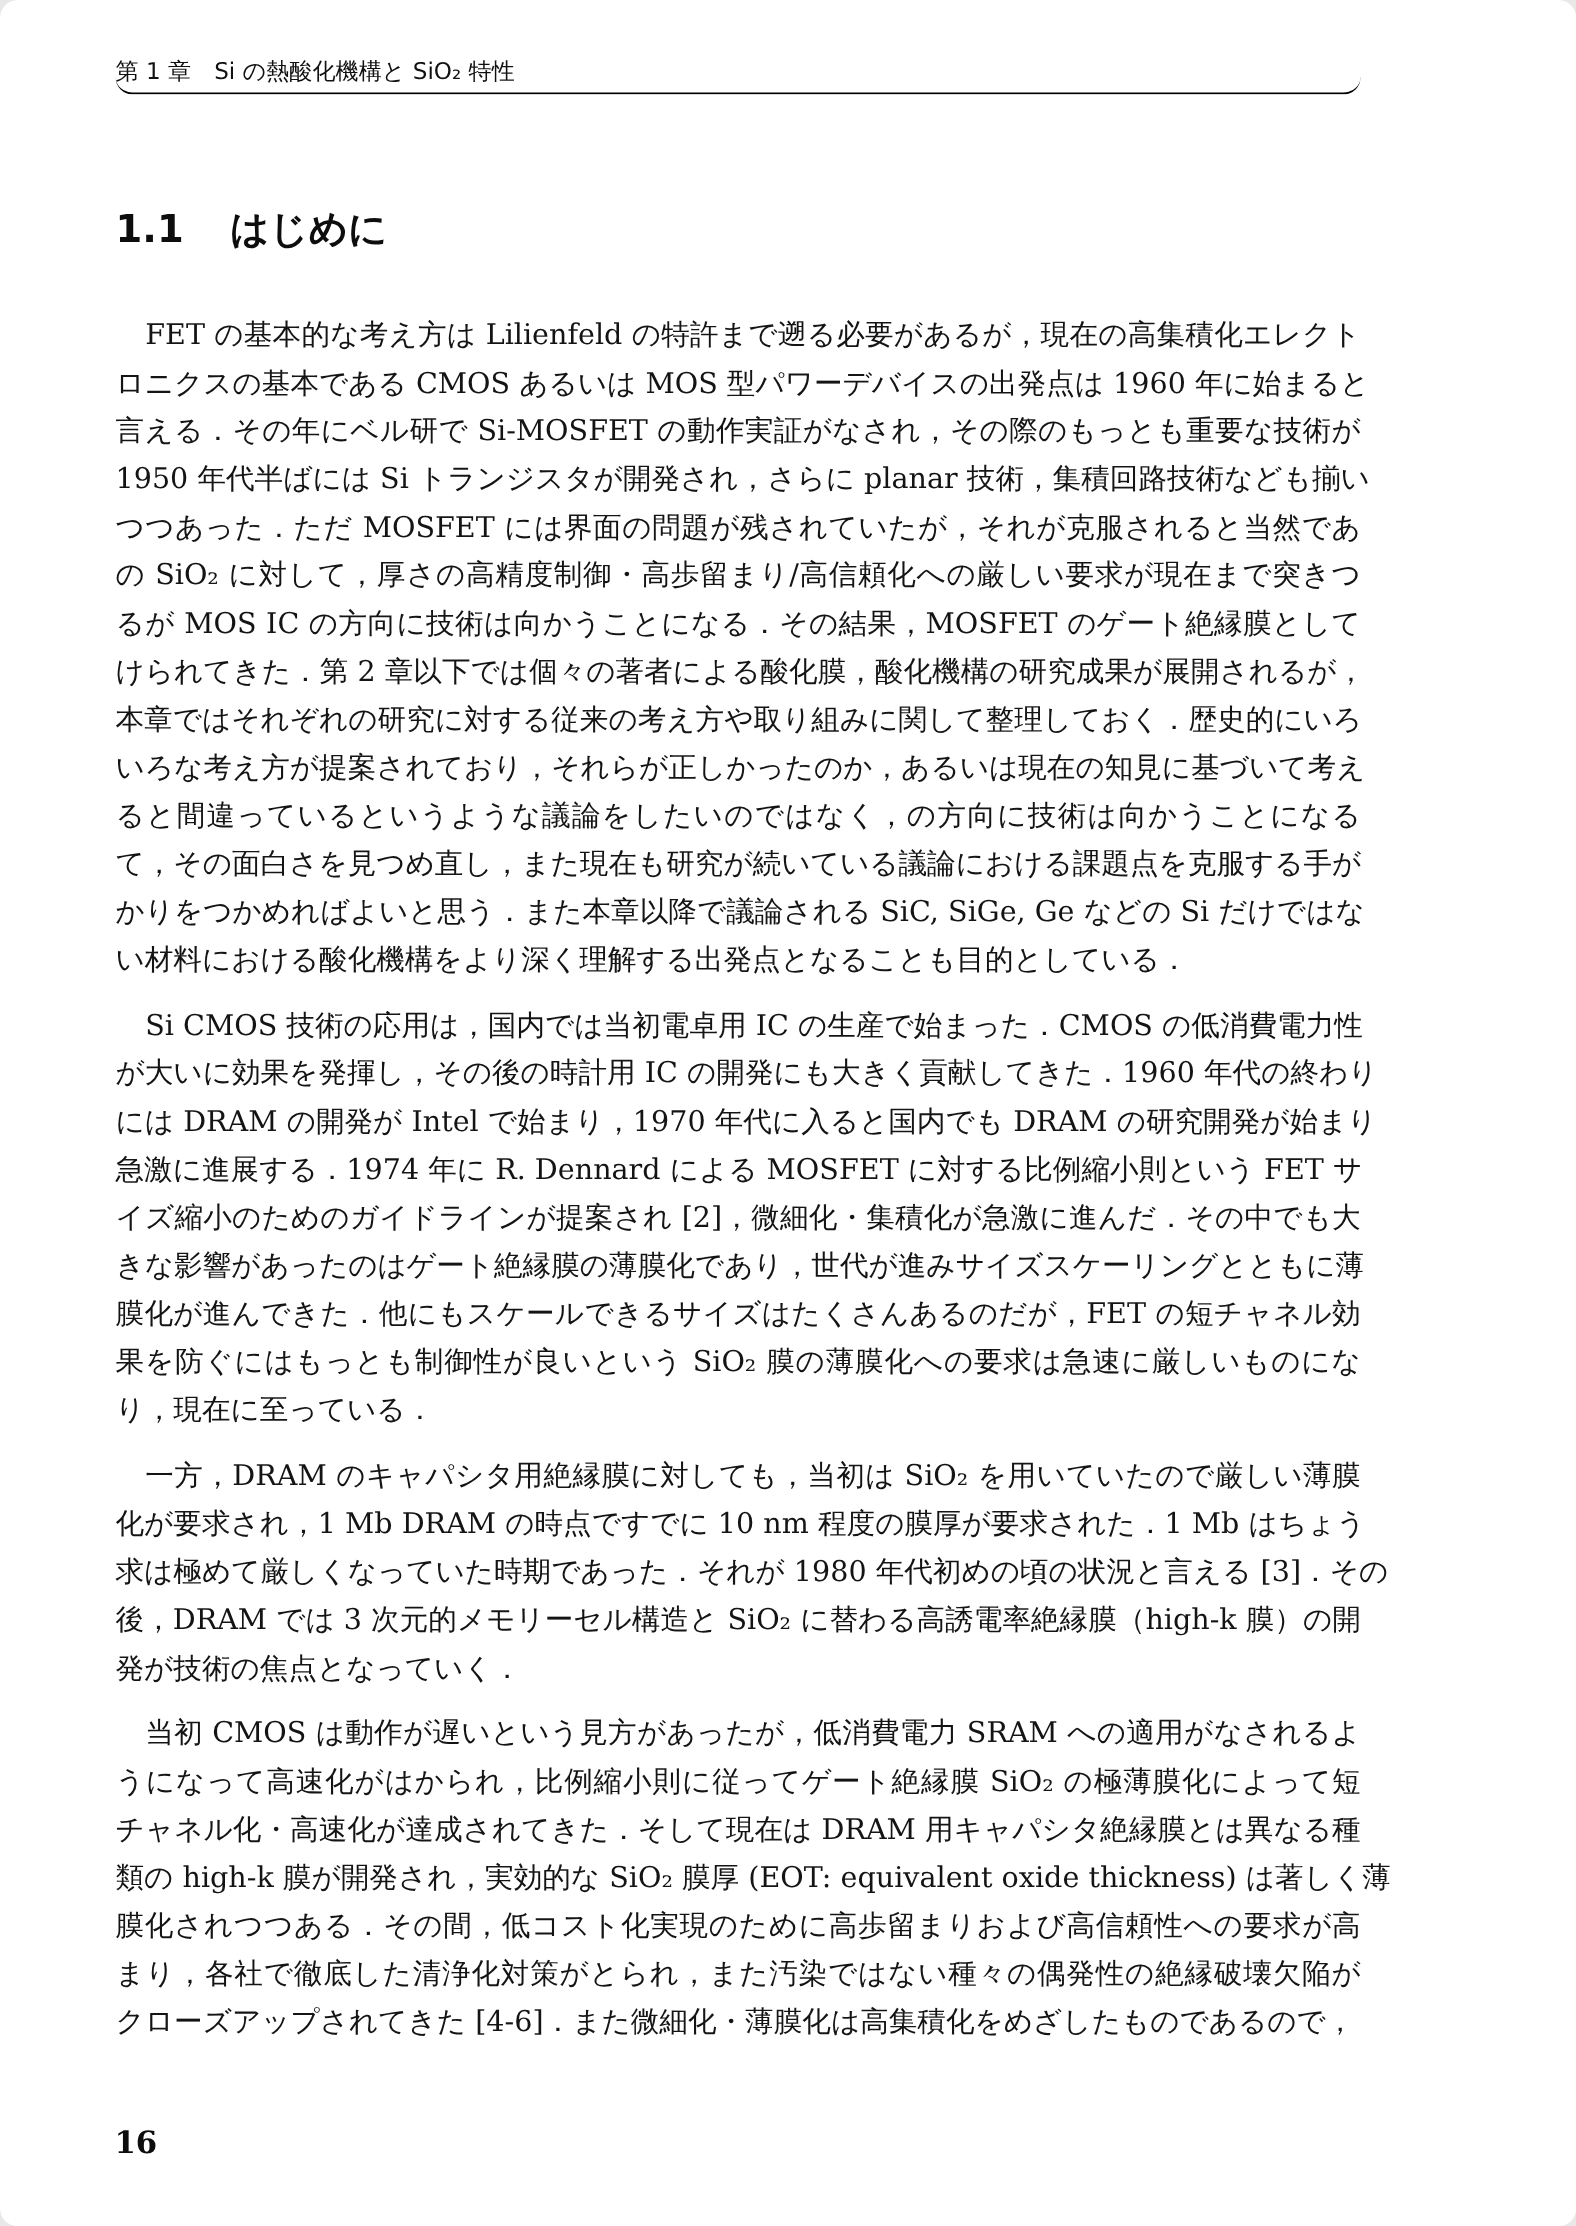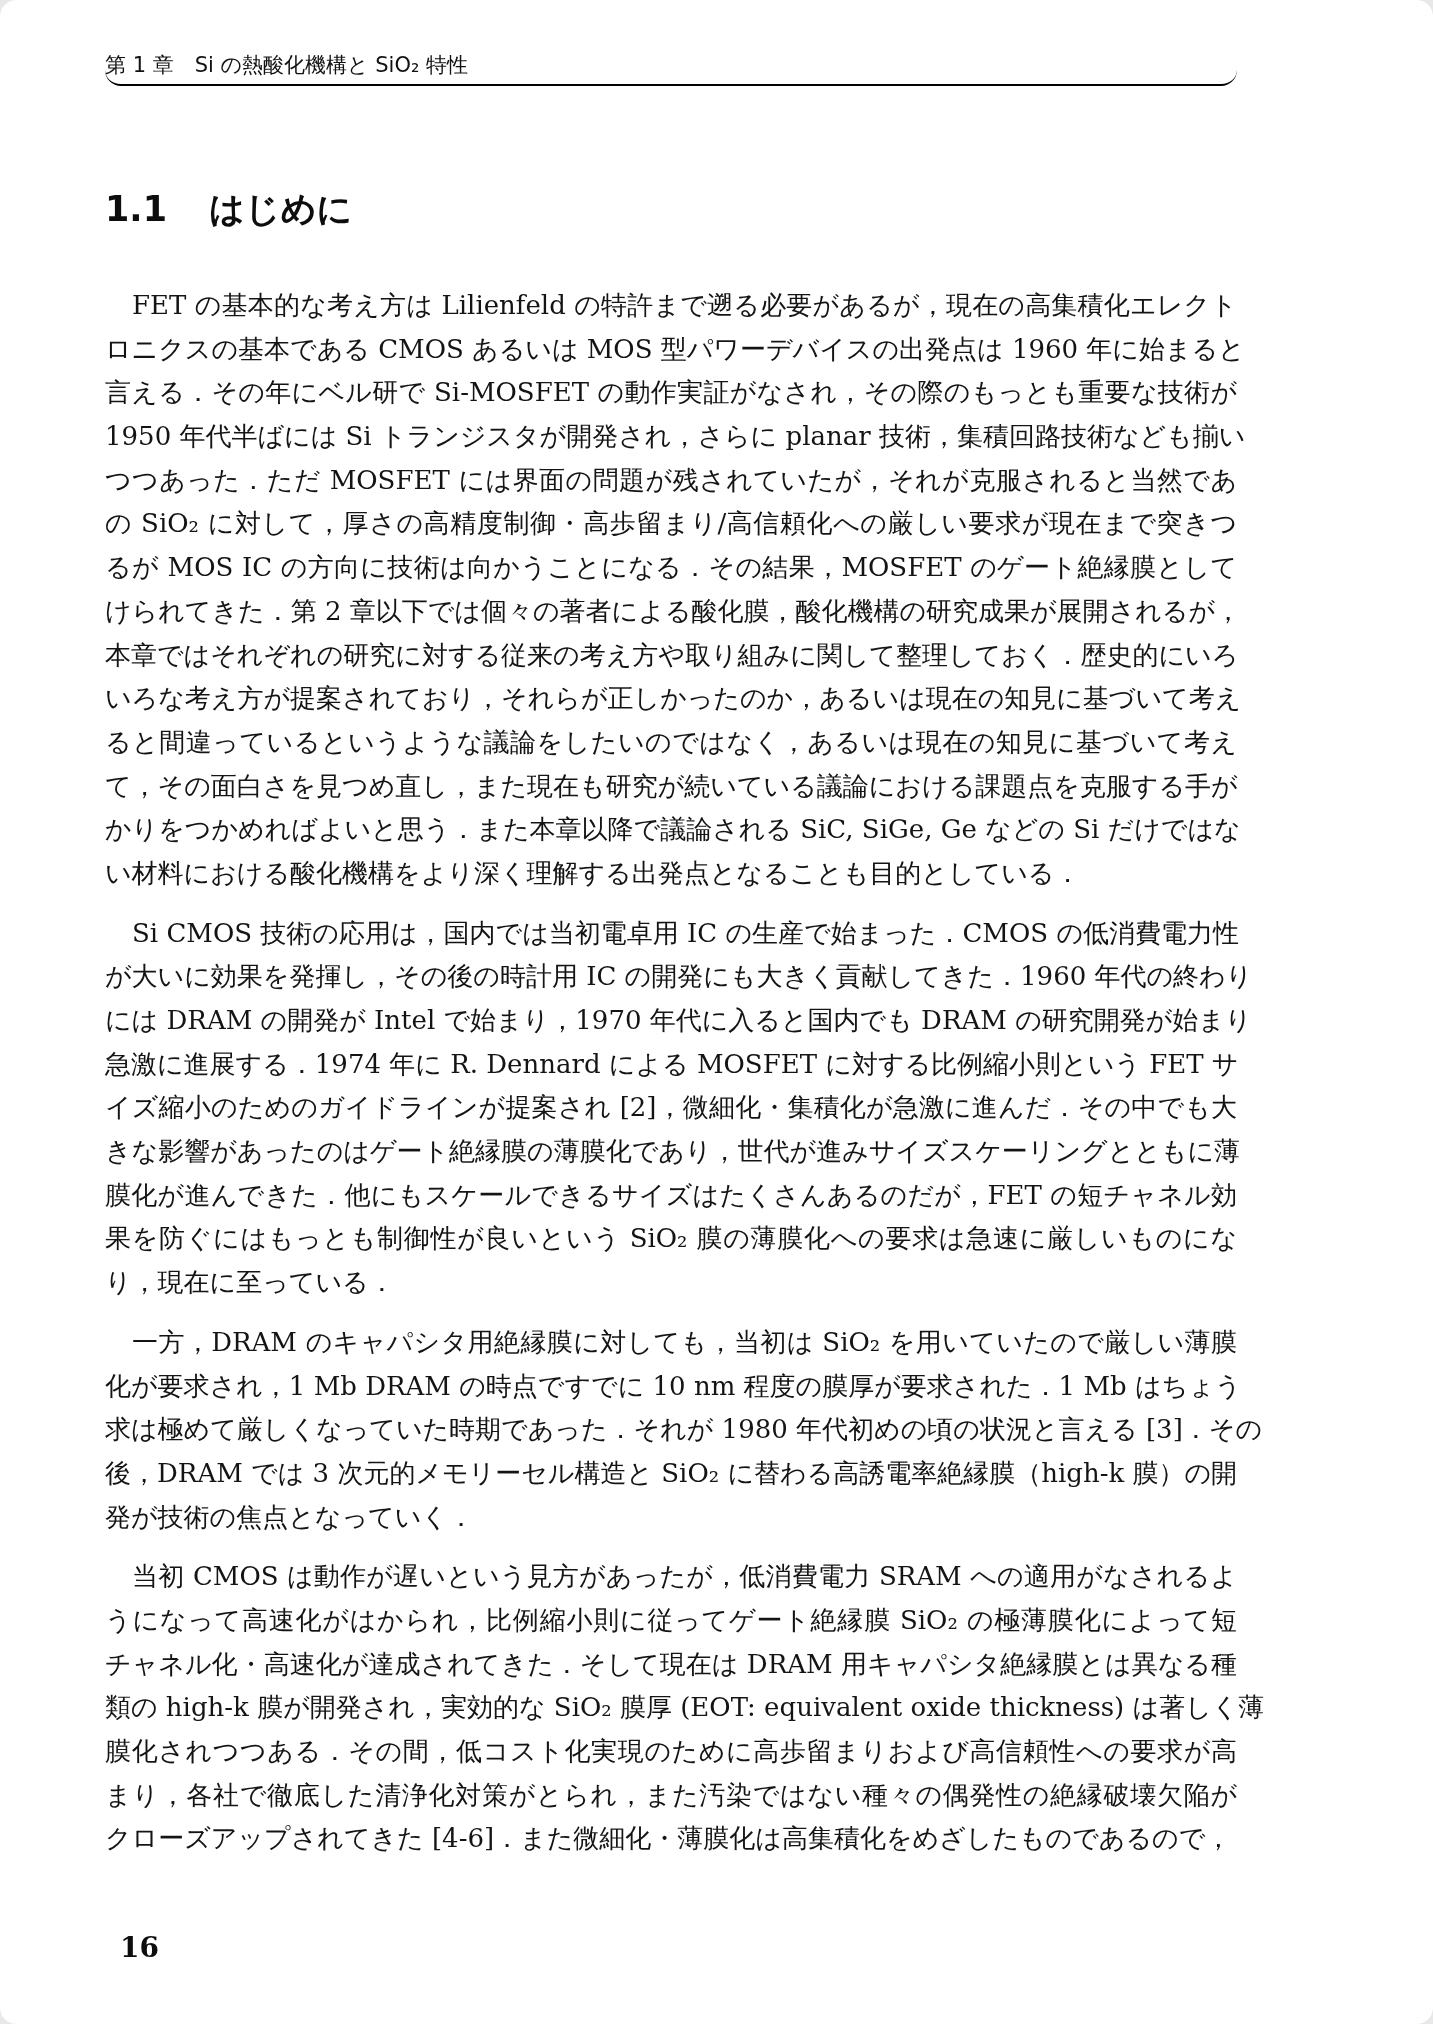--- a/index.html
+++ b/index.html
@@ -56,21 +56,20 @@
   .line.p-start { padding-left: 27px; margin-top: 16px; }
   .line.p-end { text-align-last: left; white-space: normal; }
   .page-number {
     position: absolute;
     top: 1931px;
     left: 104px;
     font-family: "DejaVu Serif", "Liberation Serif", serif;
     font-weight: bold;
     font-size: 28px;
     color: #0d0d0d;
-    margin-left: 16px;
   }
 </style>
 </head>
 <body>
 
 <div class="page">
 
   <div class="running-header">第 1 章　Si の熱酸化機構と SiO₂ 特性</div>
 
   <div class="section-heading">
@@ -81,21 +80,21 @@
     <div class="line p-start">FET の基本的な考え方は Lilienfeld の特許まで遡る必要があるが，現在の高集積化エレクト</div>
     <div class="line">ロニクスの基本である CMOS あるいは MOS 型パワーデバイスの出発点は 1960 年に始まると</div>
     <div class="line">言える．その年にベル研で Si-MOSFET の動作実証がなされ，その際のもっとも重要な技術が</div>
     <div class="line">1950 年代半ばには Si トランジスタが開発され，さらに planar 技術，集積回路技術なども揃い</div>
     <div class="line">つつあった．ただ MOSFET には界面の問題が残されていたが，それが克服されると当然であ</div>
     <div class="line">の SiO₂ に対して，厚さの高精度制御・高歩留まり/高信頼化への厳しい要求が現在まで突きつ</div>
     <div class="line">るが MOS IC の方向に技術は向かうことになる．その結果，MOSFET のゲート絶縁膜として</div>
     <div class="line">けられてきた．第 2 章以下では個々の著者による酸化膜，酸化機構の研究成果が展開されるが，</div>
     <div class="line">本章ではそれぞれの研究に対する従来の考え方や取り組みに関して整理しておく．歴史的にいろ</div>
     <div class="line">いろな考え方が提案されており，それらが正しかったのか，あるいは現在の知見に基づいて考え</div>
-    <div class="line">ると間違っているというような議論をしたいのではなく，あるいは現在の知見に基づいて考え</div>
+    <div class="line">ると間違っているというような議論をしたいのではなく，の方向に技術は向かうことになる</div>
     <div class="line">て，その面白さを見つめ直し，また現在も研究が続いている議論における課題点を克服する手が</div>
     <div class="line">かりをつかめればよいと思う．また本章以降で議論される SiC, SiGe, Ge などの Si だけではな</div>
     <div class="line p-end">い材料における酸化機構をより深く理解する出発点となることも目的としている．</div>
     <div class="line p-start">Si CMOS 技術の応用は，国内では当初電卓用 IC の生産で始まった．CMOS の低消費電力性</div>
     <div class="line">が大いに効果を発揮し，その後の時計用 IC の開発にも大きく貢献してきた．1960 年代の終わり</div>
     <div class="line">には DRAM の開発が Intel で始まり，1970 年代に入ると国内でも DRAM の研究開発が始まり</div>
     <div class="line">急激に進展する．1974 年に R. Dennard による MOSFET に対する比例縮小則という FET サ</div>
     <div class="line">イズ縮小のためのガイドラインが提案され [2]，微細化・集積化が急激に進んだ．その中でも大</div>
     <div class="line">きな影響があったのはゲート絶縁膜の薄膜化であり，世代が進みサイズスケーリングとともに薄</div>
     <div class="line">膜化が進んできた．他にもスケールできるサイズはたくさんあるのだが，FET の短チャネル効</div>

